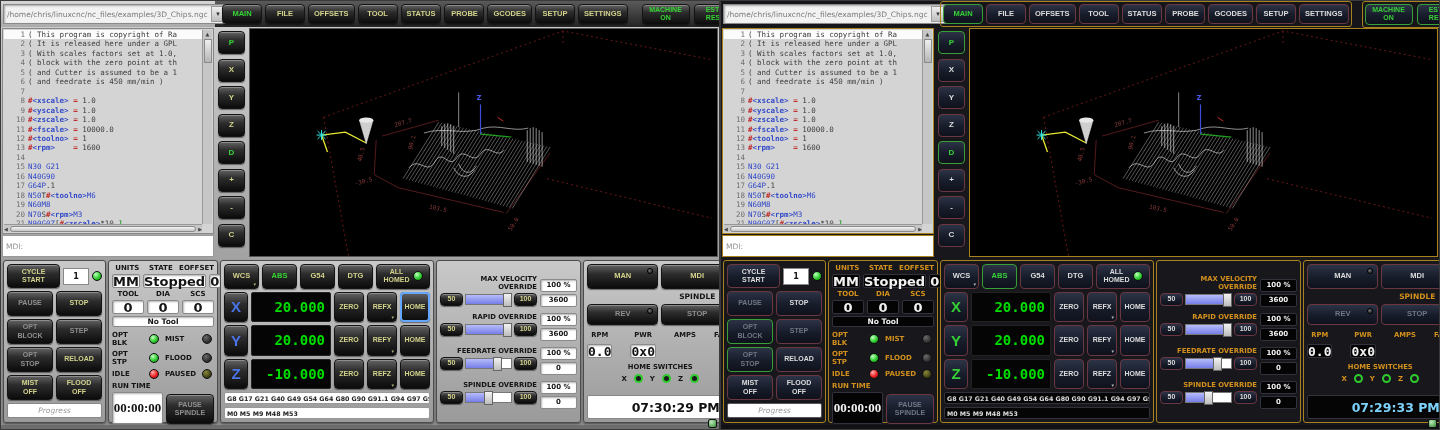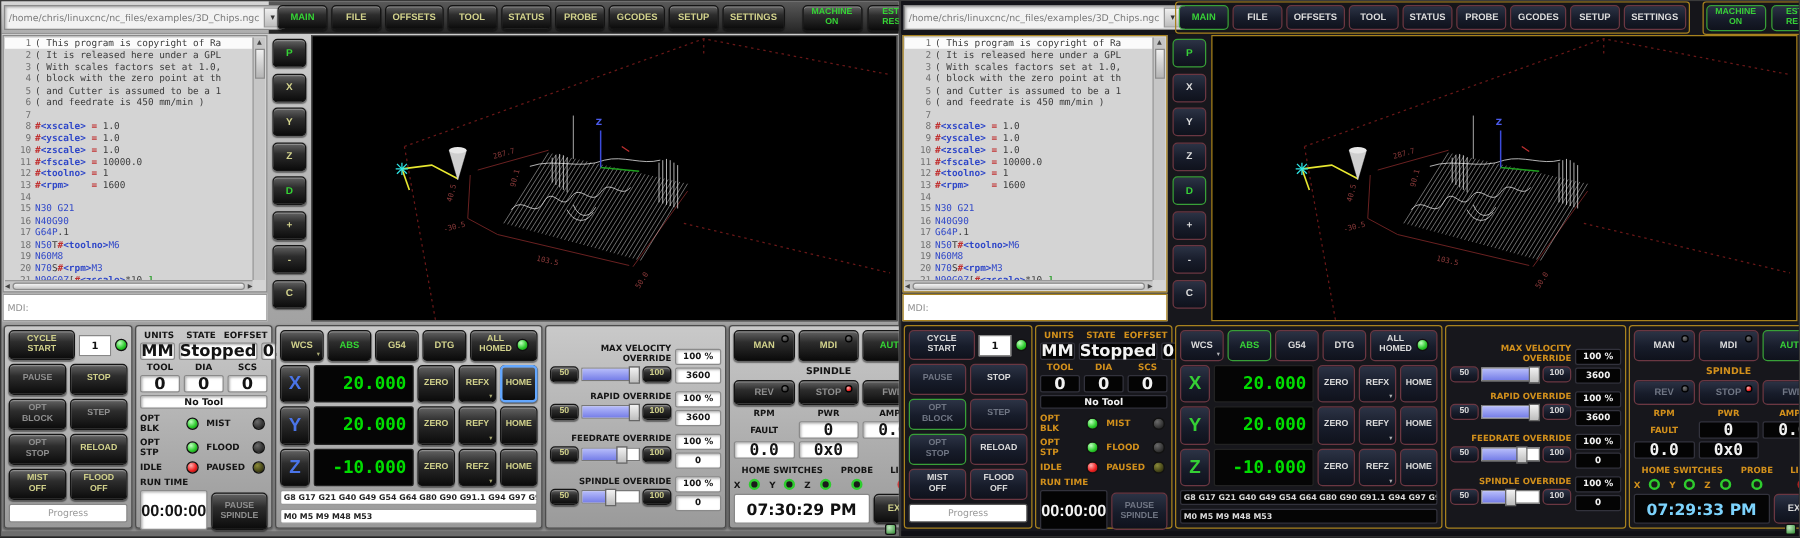--- a/index.html
+++ b/index.html
@@ -67,33 +67,33 @@
   .bottom{height:167px;display:flex;gap:2px;padding:2px;}
   .panel{border-radius:3px;padding:3px;display:flex;flex-direction:column;}
   .statusstrip{height:4px;}
 
   .p-cycle{width:103px;flex:none;gap:3px;}
   .p-cycle .r1{height:24px;display:flex;gap:3px;align-items:center;}
   .p-cycle .r1 .btn{flex:1;height:24px;font-size:7px;}
   .spin{width:26px;height:17px;background:#fff;border:1px solid #888;display:flex;align-items:center;justify-content:center;font-size:8px;font-weight:bold;color:#111;}
   .p-cycle .r{display:flex;gap:3px;height:25px;}
   .p-cycle .r .btn{flex:1;font-size:7px;}
-  .progress{height:15px;display:flex;align-items:center;justify-content:center;font-size:7.5px;border:1px solid #888;border-radius:2px;}
+  .progress{height:15px;display:flex;align-items:center;justify-content:center;font-size:7.5px;border:1px solid #888;border-radius:2px;font-style:italic;}
 
   .p-status{width:110px;flex:none;gap:2px;font-size:7px;}
   .lblrow{display:flex;gap:3px;}
   .lblrow .label{flex:1;text-align:center;font-size:7px;}
   .valrow{display:flex;gap:3px;}
   .valrow .valuebox{flex:1;height:14px;}
   .notool{height:17px;display:flex;align-items:center;justify-content:center;font-size:7.5px;font-weight:bold;border-radius:2px;}
   .ledgrid{display:grid;grid-template-columns:1fr 12px 1fr 12px;gap:3px 4px;align-items:center;margin-top:2px;}
   .ledgrid .label{font-size:7px;}
   .rt{display:flex;gap:3px;align-items:flex-end;margin-top:1px;}
   .rtl{display:flex;flex-direction:column;gap:2px;flex:1;}
-  .rtbox{height:32px;font-family:Liberation Sans, sans-serif;}
+  .rtbox{height:32px;font-family:Liberation Serif, serif;}
   .ps-btn{width:48px;height:30px;font-size:7px;}
 
   .p-dro{width:214px;flex:none;gap:3px;}
   .dro-top{display:flex;gap:3px;height:25px;}
   .dro-top .btn{font-size:7.5px;width:35px;}
   .dro-top .allhomed{flex:1;width:auto;gap:3px;font-size:7px;}
   .axisrow{display:flex;gap:3px;height:31px;}
   .axis-letter{width:24px;font-size:15px;}
   .dro-display{width:80px;background:#050505;border:1px solid #222;border-radius:2px;display:flex;align-items:center;justify-content:flex-end;
                padding-right:5px;font-family:"DejaVu Sans Mono",monospace;font-size:14px;font-weight:bold;color:#00dd00;}
@@ -112,21 +112,21 @@
   .slider .thumb{position:absolute;top:-2px;width:9px;height:14px;background:linear-gradient(#f2f2f2,#bdbdbd);border:1px solid #666;}
   .ovr-right{width:37px;display:flex;flex-direction:column;gap:2px;justify-content:flex-end;}
   .ovr-right .valuebox{height:13px;font-size:7px;}
 
   .p-mode{flex:1;gap:3px;}
   .mrow{display:flex;gap:3px;height:25px;}
   .mrow .btn{flex:1;font-size:7.5px;}
   .sp-label{text-align:center;font-size:7.5px;height:9px;}
   .mrow2{display:flex;gap:3px;height:21px;}
   .mrow2 .btn{flex:1;font-size:7.5px;}
-  .g4{display:grid;grid-template-columns:1fr 1fr 1fr;gap:2px 3px;align-items:center;}
+  .g4{display:grid;grid-template-columns:1fr 1fr 1fr 1fr 1fr 1fr;gap:2px 18px;align-items:center;}
   .g4 .label{font-size:6.8px;text-align:center;}
   .g4 .valuebox{height:14px;font-family:"DejaVu Sans Mono",monospace;}
   .hs{display:flex;align-items:flex-start;gap:4px;margin-top:2px;}
   .hs .col{display:flex;flex-direction:column;align-items:center;gap:3px;}
   .hs .col1{flex:1;}
   .hs .label{font-size:6.8px;}
   .xyz{display:flex;gap:7px;align-items:center;}
   .xyz .label{font-size:7px;}
   .clockrow{display:flex;gap:3px;height:24px;margin-top:auto;}
   .clockbox{flex:1;display:flex;align-items:center;justify-content:center;font-size:12.5px;font-weight:bold;border-radius:2px;}

